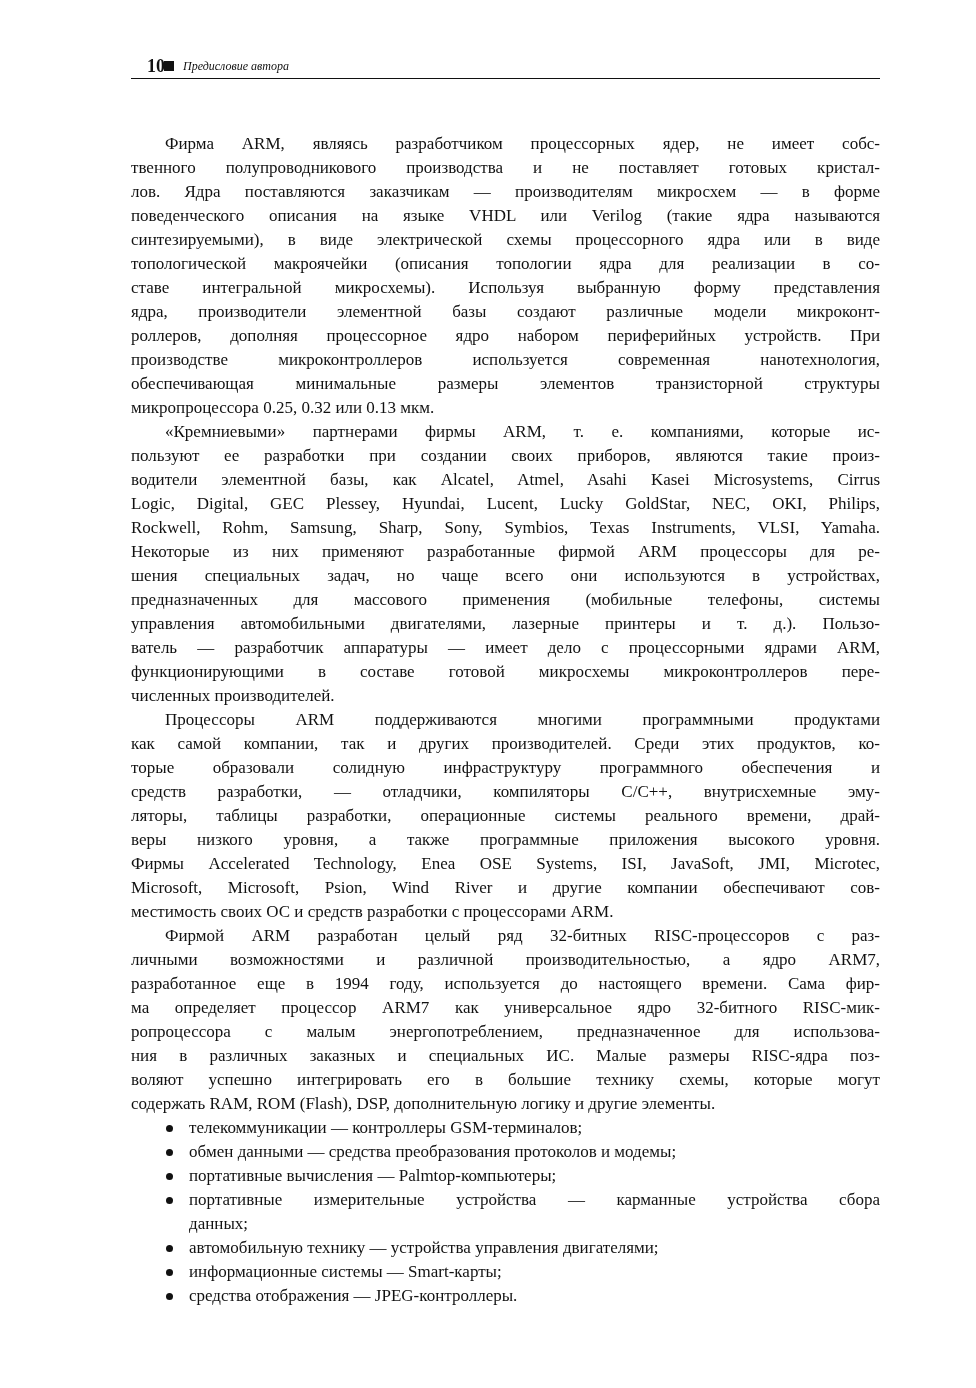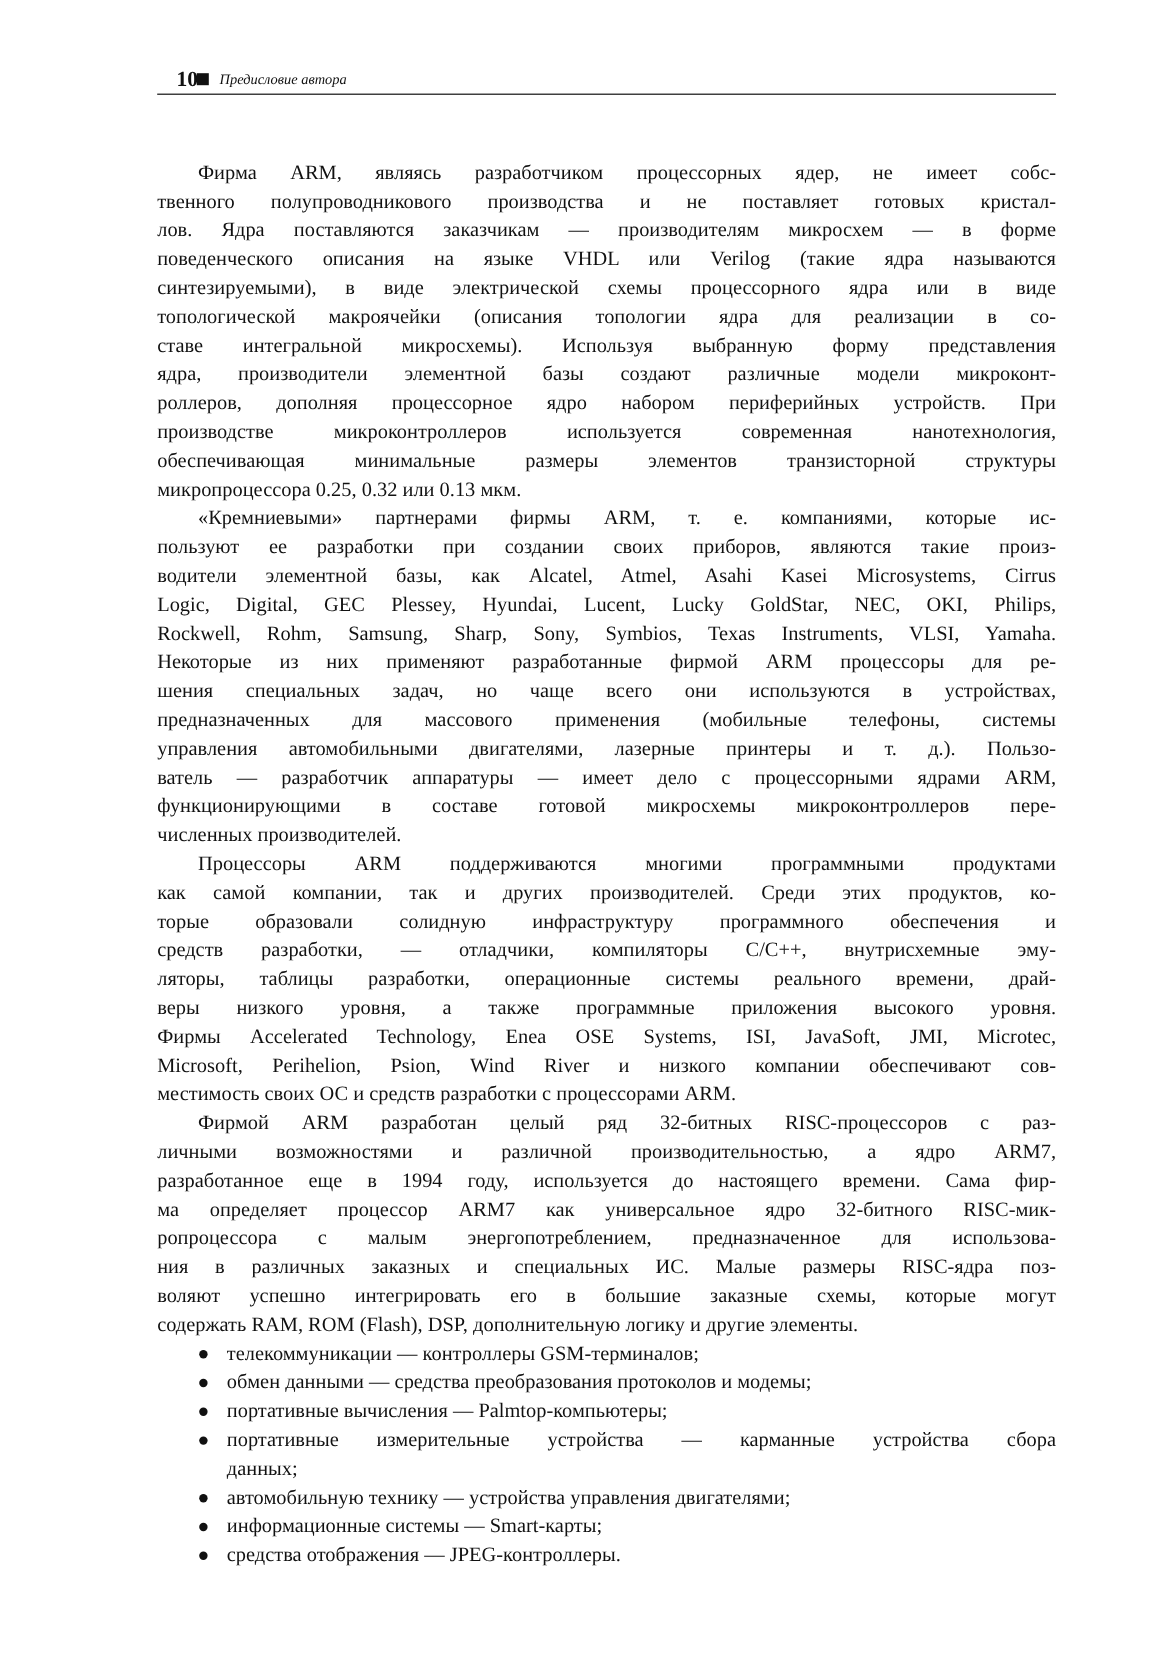--- a/index.html
+++ b/index.html
@@ -58,31 +58,31 @@
         <span class="line last">численных производителей.</span>
       </div>
       <div>
         <span class="line indent">Процессоры ARM поддерживаются многими программными продуктами</span>
         <span class="line">как самой компании, так и других производителей. Среди этих продуктов, ко-</span>
         <span class="line">торые образовали солидную инфраструктуру программного обеспечения и</span>
         <span class="line">средств разработки, — отладчики, компиляторы C/C++, внутрисхемные эму-</span>
         <span class="line">ляторы, таблицы разработки, операционные системы реального времени, драй-</span>
         <span class="line">веры низкого уровня, а также программные приложения высокого уровня.</span>
         <span class="line">Фирмы Accelerated Technology, Enea OSE Systems, ISI, JavaSoft, JMI, Microtec,</span>
-        <span class="line">Microsoft, Perihelion, Psion, Wind River и низкого компании обеспечивают сов-</span>
+        <span class="line">Microsoft, Microsoft, Psion, Wind River и другие компании обеспечивают сов-</span>
         <span class="line last">местимость своих ОС и средств разработки с процессорами ARM.</span>
       </div>
       <div>
         <span class="line indent">Фирмой ARM разработан целый ряд 32-битных RISC-процессоров с раз-</span>
         <span class="line">личными возможностями и различной производительностью, а ядро ARM7,</span>
         <span class="line">разработанное еще в 1994 году, используется до настоящего времени. Сама фир-</span>
         <span class="line">ма определяет процессор ARM7 как универсальное ядро 32-битного RISC-мик-</span>
         <span class="line">ропроцессора с малым энергопотреблением, предназначенное для использова-</span>
         <span class="line">ния в различных заказных и специальных ИС. Малые размеры RISC-ядра поз-</span>
-        <span class="line">воляют успешно интегрировать его в большие заказные схемы, которые могут</span>
+        <span class="line">воляют успешно интегрировать его в большие технику схемы, которые могут</span>
         <span class="line last">содержать RAM, ROM (Flash), DSP, дополнительную логику и другие элементы.</span>
       </div>
       <div>
         <div class="bullet-row">
           <span class="dot"></span>
           <span class="line last"><b>телекоммуникации</b><span> — контроллеры GSM-терминалов;</span></span>
         </div>
         <div class="bullet-row">
           <span class="dot"></span>
           <span class="line last"><b>обмен данными</b><span> — средства преобразования протоколов и модемы;</span></span>

